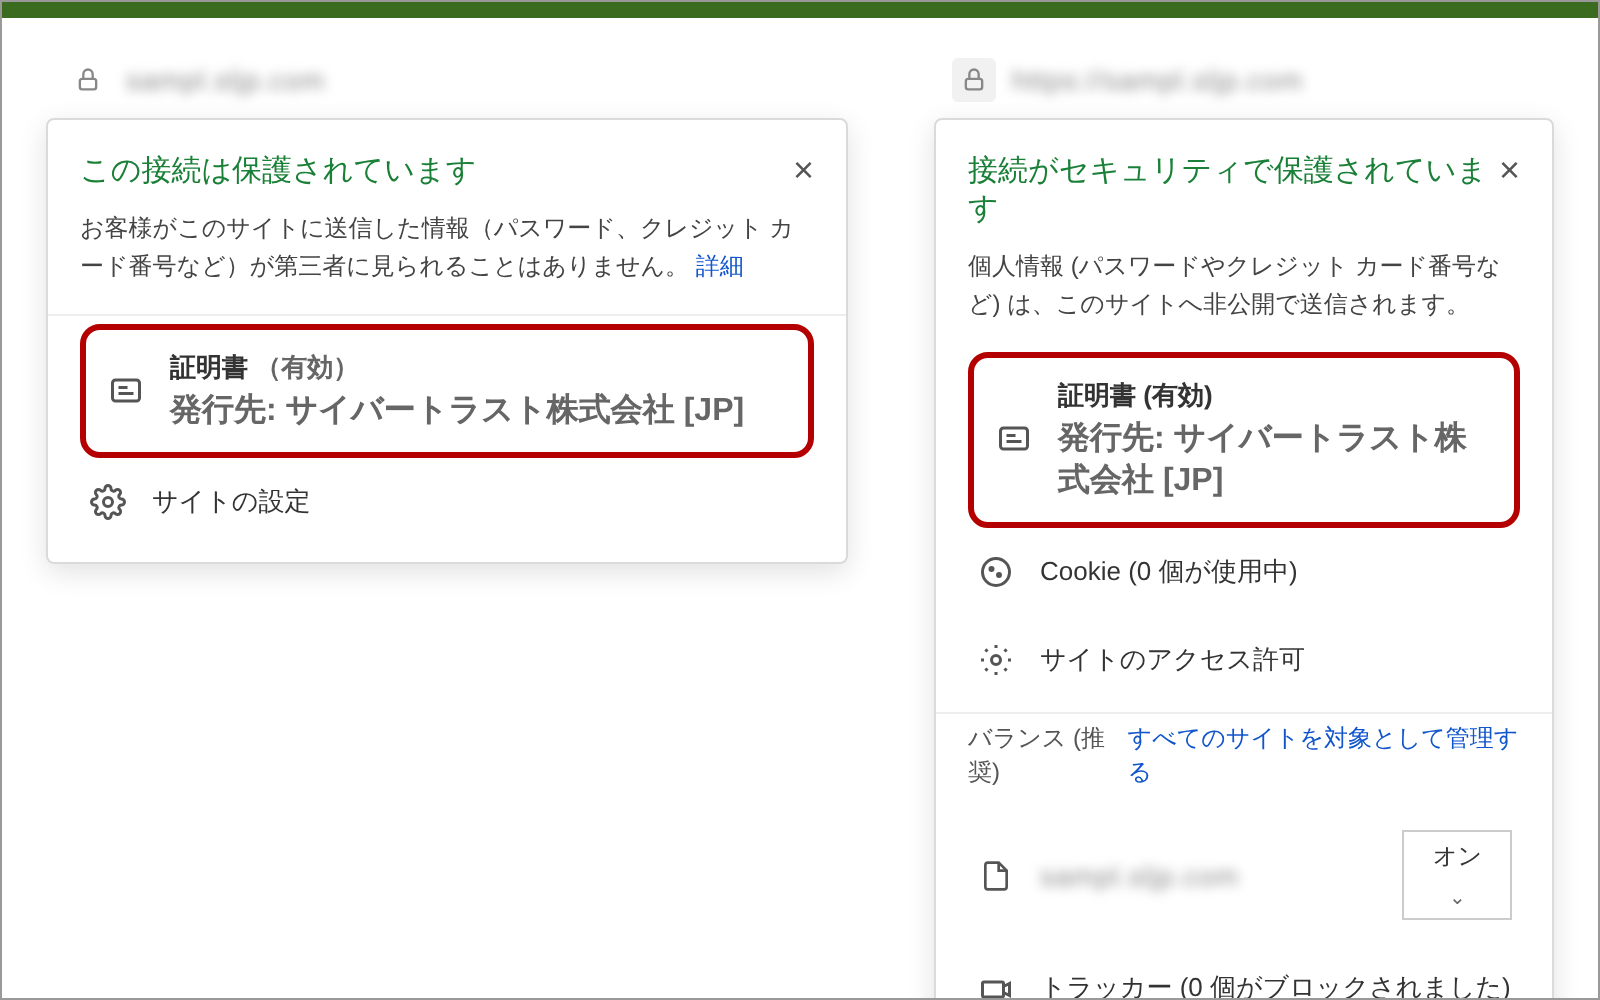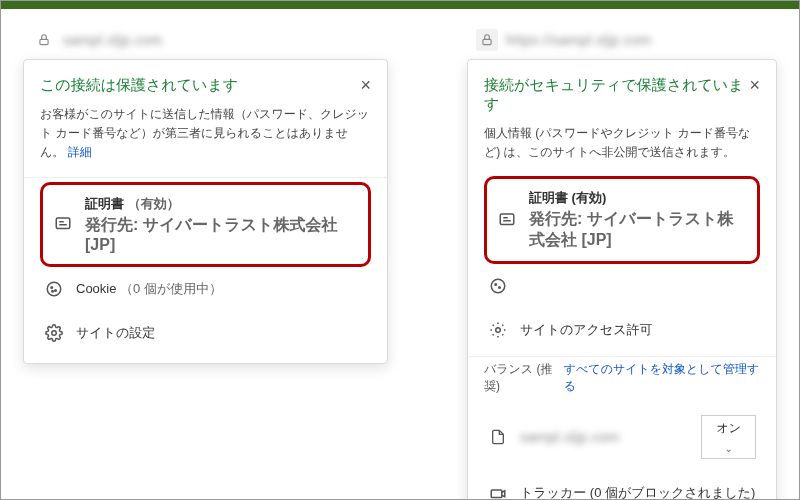--- a/index.html
+++ b/index.html
@@ -42,21 +42,21 @@
     letter-spacing: 0.5px;
   }
   .panel {
     position: absolute;
     background: #fff;
     border: 1px solid #dadada;
     border-radius: 4px;
     box-shadow: 0 4px 14px rgba(0,0,0,0.12);
     padding: 16px 16px 8px 16px;
   }
-  .panel.left { top: 58px; left: 22px; width: 365px; }
+  .panel.left { top: 58px; left: 22px; width: 401px; }
   .panel.right { top: 58px; left: 466px; width: 310px; }
   .panel-head {
     display: flex;
     justify-content: space-between;
     align-items: flex-start;
     margin-bottom: 10px;
   }
   .panel-title {
     color: #1a7f37;
     font-size: 15px;
@@ -179,34 +179,20 @@
       <div class="label">
         <div>
           <span>証明書</span>
           <span style="color:#666;">（有効）</span>
         </div>
         <div class="sub">発行先: サイバートラスト株式会社 [JP]</div>
       </div>
     </div>
   </div>
 
-  <div class="row">
-    <span class="icon">
-      <svg width="18" height="18" viewBox="0 0 24 24" fill="none" stroke="currentColor" stroke-width="2">
-          <circle cx="12" cy="12" r="9"></circle>
-          <circle cx="9" cy="10" r="1" fill="currentColor"></circle>
-          <circle cx="14" cy="14" r="1" fill="currentColor"></circle>
-          <circle cx="10" cy="15" r="1" fill="currentColor"></circle>
-        </svg>
-    </span>
-    <div class="label">
-      <span>Cookie</span>
-      <span style="color:#666;">（0 個が使用中）</span>
-    </div>
-  </div>
 
   <div class="row">
     <span class="icon">
       <svg width="18" height="18" viewBox="0 0 24 24" fill="none" stroke="currentColor" stroke-width="2">
           <circle cx="12" cy="12" r="3"></circle>
           <path d="M19.4 15a1.7 1.7 0 0 0 .34 1.87l.06.06a2 2 0 1 1-2.83 2.83l-.06-.06A1.7 1.7 0 0 0 15 19.4a1.7 1.7 0 0 0-1 1.56V21a2 2 0 1 1-4 0v-.09A1.7 1.7 0 0 0 9 19.4a1.7 1.7 0 0 0-1.87.34l-.06.06a2 2 0 1 1-2.83-2.83l.06-.06A1.7 1.7 0 0 0 4.6 15a1.7 1.7 0 0 0-1.56-1H3a2 2 0 1 1 0-4h.09A1.7 1.7 0 0 0 4.6 9a1.7 1.7 0 0 0-.34-1.87l-.06-.06A2 2 0 1 1 7.03 4.24l.06.06A1.7 1.7 0 0 0 9 4.6a1.7 1.7 0 0 0 1-1.56V3a2 2 0 1 1 4 0v.09c0 .67.39 1.27 1 1.51a1.7 1.7 0 0 0 1.87-.34l.06-.06a2 2 0 1 1 2.83 2.83l-.06.06A1.7 1.7 0 0 0 19.4 9c.24.61.84 1 1.51 1H21a2 2 0 1 1 0 4h-.09a1.7 1.7 0 0 0-1.51 1z"></path>
         </svg>
     </span>
     <span class="label">サイトの設定</span>
   </div>
@@ -235,20 +221,21 @@
   </div>
 
   <div class="row">
     <span class="icon">
       <svg width="18" height="18" viewBox="0 0 24 24" fill="none" stroke="currentColor" stroke-width="2">
           <circle cx="12" cy="12" r="9"></circle>
           <circle cx="9" cy="10" r="1" fill="currentColor"></circle>
           <circle cx="14" cy="14" r="1" fill="currentColor"></circle>
         </svg>
     </span>
+    <span class="label">Cookie (0 個が使用中)</span>
   </div>
 
   <div class="row">
     <span class="icon">
       <svg width="18" height="18" viewBox="0 0 24 24" fill="none" stroke="currentColor" stroke-width="2">
           <circle cx="12" cy="12" r="3"></circle>
           <path d="M12 2v2M12 20v2M4.93 4.93l1.41 1.41M17.66 17.66l1.41 1.41M2 12h2M20 12h2M4.93 19.07l1.41-1.41M17.66 6.34l1.41-1.41"></path>
         </svg>
     </span>
     <span class="label">サイトのアクセス許可</span>

